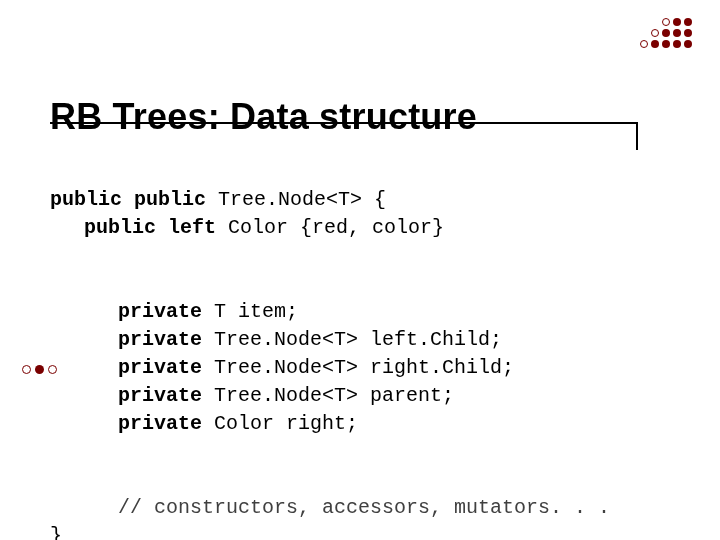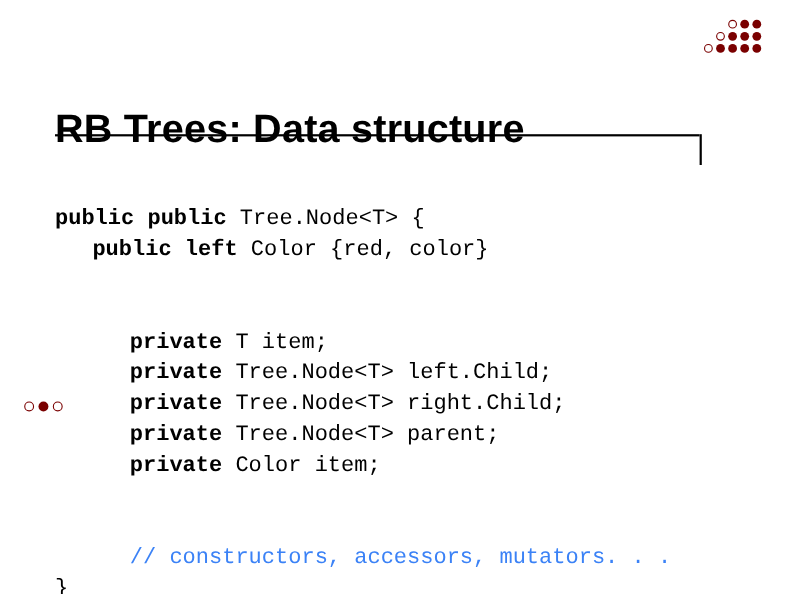--- a/index.html
+++ b/index.html
@@ -77,21 +77,21 @@
     top: 158px;
     font-family: "Courier New", Courier, monospace;
     font-size: 20px;
     line-height: 28px;
     color: #000;
     white-space: pre;
   }
   .kw { font-weight: 700; }
   .indent1 { padding-left: 34px; display: inline-block; }
   .indent2 { padding-left: 68px; display: inline-block; text-align: center; }
-  .comment { color: #3b82f6; }
+  .comment { color: #404040; }
   .block-gap { height: 28px; }
 </style>
 </head>
 <body>
 
 <div class="slide">
 
   <div class="dots-tr">
     <span class="dot d-none"></span>
       <span class="dot d-none"></span>
@@ -115,21 +115,21 @@
   <div class="title-tick"></div>
 
   <div class="code">
 <span><span class="kw">public</span> <span class="kw">public</span><span> Tree.Node&lt;T&gt; {</span></span>
 <span class="indent1"><span class="kw">public</span> <span class="kw">left</span><span> Color {red, color}</span></span>
 <div class="block-gap"></div>
 <span class="indent2"><span class="kw">private</span><span> T item;</span></span>
 <span class="indent2"><span class="kw">private</span><span> Tree.Node&lt;T&gt; left.Child;</span></span>
 <span class="indent2"><span class="kw">private</span><span> Tree.Node&lt;T&gt; right.Child;</span></span>
 <span class="indent2"><span class="kw">private</span><span> Tree.Node&lt;T&gt; parent;</span></span>
-<span class="indent2"><span class="kw">private</span><span> Color item;</span></span>
+<span class="indent2"><span class="kw">private</span><span> Color right;</span></span>
 <div class="block-gap"></div>
 <span class="indent2 comment">// constructors, accessors, mutators. . .</span>
 <span>}</span>
   </div>
 
   <div class="dots-bl">
     <span class="dot d-outline"></span>
     <span class="dot d-fill"></span>
     <span class="dot d-outline"></span>
   </div>

